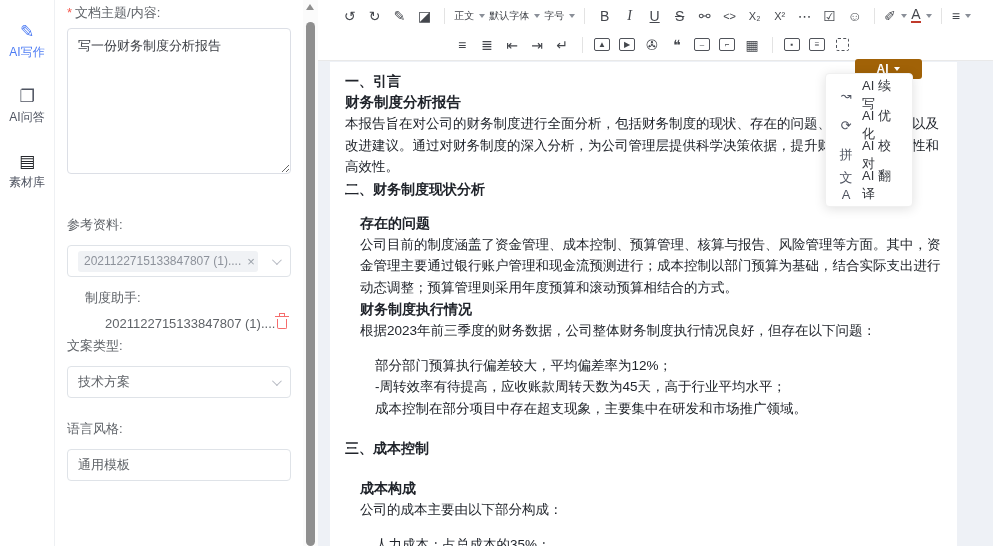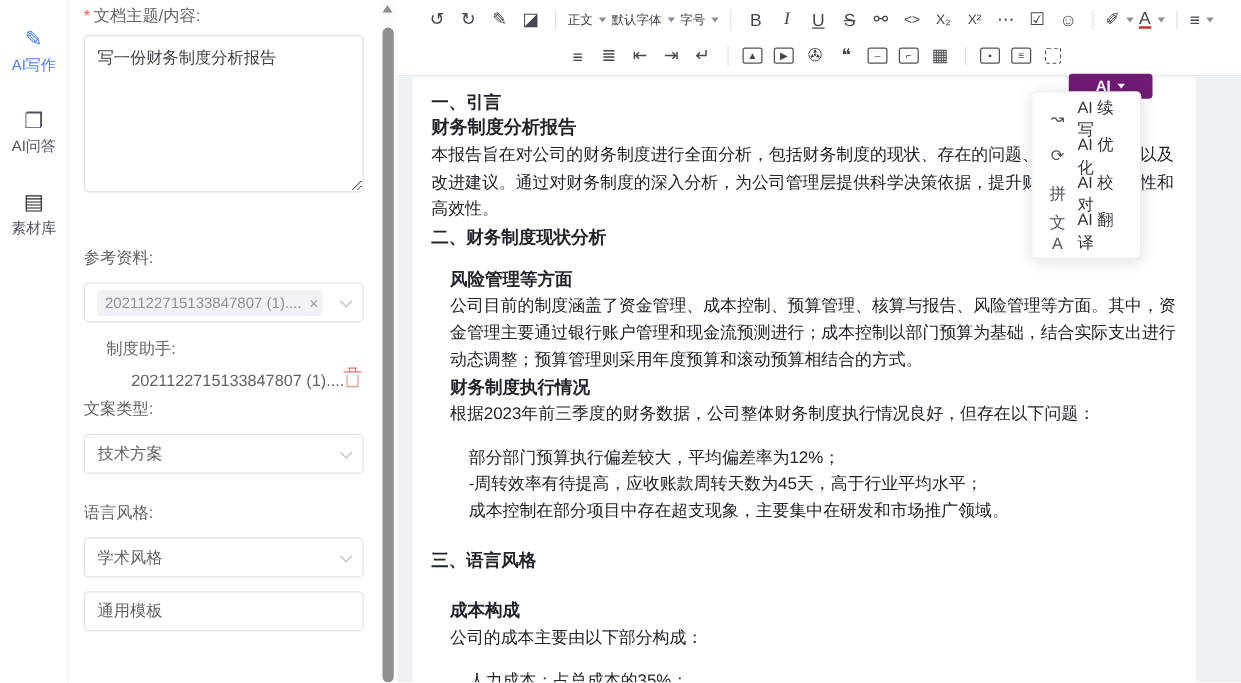--- a/index.html
+++ b/index.html
@@ -12,21 +12,21 @@
   .sb-item { display:flex; flex-direction:column; align-items:center; margin-bottom:26px; cursor:pointer; }
   .sb-icon { font-size:17px; line-height:20px; color:#4f5461; }
   .sb-label { font-size:12px; color:#4f5461; margin-top:2px;text-align:right; }
   .sb-item.active .sb-icon, .sb-item.active .sb-label { color:#4c7bf4; }
   .sb-item.dark .sb-icon { color:#25272c; }
 
   
   .form-panel { width:248px; padding:4px 12px 0 12px; flex-shrink:0; }
   .f-label { font-size:13px; color:#5f6368; margin-bottom:6px; }
   .req { color:#f5594e; margin-right:3px; }
-  .topic-area { width:100%; height:126px; border:1px solid #dcdfe6; border-radius:4px;
+  .topic-area { width:100%; height:146px; border:1px solid #dcdfe6; border-radius:4px;
     resize:both; padding:8px 10px; font-size:13px; color:#3c3f45; line-height:18px;
     font-family:inherit; outline:none; }
   .sel { position:relative; height:32px; border:1px solid #dfe3e8; border-radius:4px;
     display:flex; align-items:center; padding:0 26px 0 10px; font-size:13px; color:#5f6368;
     background:#fff; cursor:pointer; }
   .sel .chev { position:absolute; right:11px; top:12px; width:7px; height:7px;
     border-right:1.5px solid #b6bac2; border-bottom:1.5px solid #b6bac2;
     transform:rotate(45deg) translateY(-2px); }
   .tag { background:#f0f2f5; border-radius:3px; padding:3px 6px; font-size:12px; color:#8d929b;
     display:inline-flex; align-items:center; gap:6px; max-width:180px; white-space:nowrap; }
@@ -59,21 +59,21 @@
   .tb-btn .glyph.un { text-decoration:underline; }
   .tb-btn .glyph.st { text-decoration:line-through; }
   .tb-btn .glyph.colorA { border-bottom:2px solid #c0392b; line-height:13px; }
   .tb-btn .glyph.small { font-size:11px; }
   .caret { width:0; height:0; border-left:3.5px solid transparent; border-right:3.5px solid transparent;
     border-top:4px solid #8a8f98; margin-left:2px; }
   .tb-sep { width:1px; height:16px; background:#e3e3e3; margin:0 7px; }
   .boxed { width:16px; height:13px; border:1.4px solid #50535a; border-radius:2px;
     display:inline-flex; align-items:center; justify-content:center; font-size:8px; line-height:1; }
   .dashedbox { width:13px; height:13px; border:1.6px dashed #50535a; border-radius:2px; }
-  .ai-btn { background:#701a75; color:#fff; border-radius:3px; height:20px; min-width:34px; padding:0 22px;margin-top:48px; }
+  .ai-btn { background:#a16207; color:#fff; border-radius:3px; height:20px; min-width:34px; padding:0 22px;margin-top:48px; }
   .ai-btn .glyph { font-size:12px; font-weight:bold; color:#fff; }
   .ai-btn .caret { border-top-color:#fff; }
 
   .content { flex:1; background:#eef1f6; padding:1px 36px 0 12px; overflow:hidden; }
   .paper { background:#fff; width:627px; height:100%; padding:8px 16px 0 15px; }
 
   .d-blk { color:#20242b; }
   .d-title { font-size:14.5px; font-weight:bold; line-height:21px; }
   .d-h { font-size:14px; font-weight:bold; line-height:21px; margin-top:1px; }
   .d-p { font-size:13.5px; line-height:21.5px; }
@@ -131,24 +131,20 @@
       <span class="trash"></span>
     </div>
 
     <div class="f-label" style="margin-top:6px;">文案类型:</div>
     <div class="sel" style="margin-top:11px;">
       <span>技术方案</span>
       <span class="chev"></span>
     </div>
 
     <div class="f-label" style="margin-top:22px;">语言风格:</div>
-    <div class="sel" style="margin-top:11px;">
-      <span>学术风格</span>
-      <span class="chev"></span>
-    </div>
 
     <div class="sel" style="margin-top:11px;">
       <span>通用模板</span>
 
     </div>
 
     
   </div>
 
   <div class="panel-scroll">
@@ -286,28 +282,28 @@
             <span class="caret"></span>
           </span>
         </div>
     </div>
     <div class="content">
       <div class="paper">
           <div class="d-blk d-h">一、引言</div>
           <div class="d-blk d-title">财务制度分析报告</div>
           <div class="d-blk d-p">本报告旨在对公司的财务制度进行全面分析，包括财务制度的现状、存在的问题、风险管控措施以及改进建议。通过对财务制度的深入分析，为公司管理层提供科学决策依据，提升财务运作的规范性和高效性。</div>
           <div class="d-blk d-h">二、财务制度现状分析</div>
-          <div class="d-blk d-h ind1 gap">风险管理等方面</div>
+          <div class="d-blk d-h ind1 gap">存在的问题</div>
           <div class="d-blk d-p ind1">公司目前的制度涵盖了资金管理、成本控制、预算管理、核算与报告、风险管理等方面。其中，资金管理主要通过银行账户管理和现金流预测进行；成本控制以部门预算为基础，结合实际支出进行动态调整；预算管理则采用年度预算和滚动预算相结合的方式。</div>
           <div class="d-blk d-h ind1">财务制度执行情况</div>
           <div class="d-blk d-p ind1">根据2023年前三季度的财务数据，公司整体财务制度执行情况良好，但存在以下问题：</div>
           <div class="d-blk d-p ind2 gap">部分部门预算执行偏差较大，平均偏差率为12%；</div>
           <div class="d-blk d-p ind2">-周转效率有待提高，应收账款周转天数为45天，高于行业平均水平；</div>
           <div class="d-blk d-p ind2">成本控制在部分项目中存在超支现象，主要集中在研发和市场推广领域。</div>
-          <div class="d-blk d-h gap2">三、语言风格</div>
+          <div class="d-blk d-h gap2">三、成本控制</div>
           <div class="d-blk d-h ind1 gap2">成本构成</div>
           <div class="d-blk d-p ind1">公司的成本主要由以下部分构成：</div>
           <div class="d-blk d-p ind2 gap">人力成本：占总成本的35%；</div>
         </div>
     </div>
     <div class="ai-menu">
         <div class="ai-menu-item">
           <span class="mi">↝</span>
           <span>AI 续写</span>
         </div>

